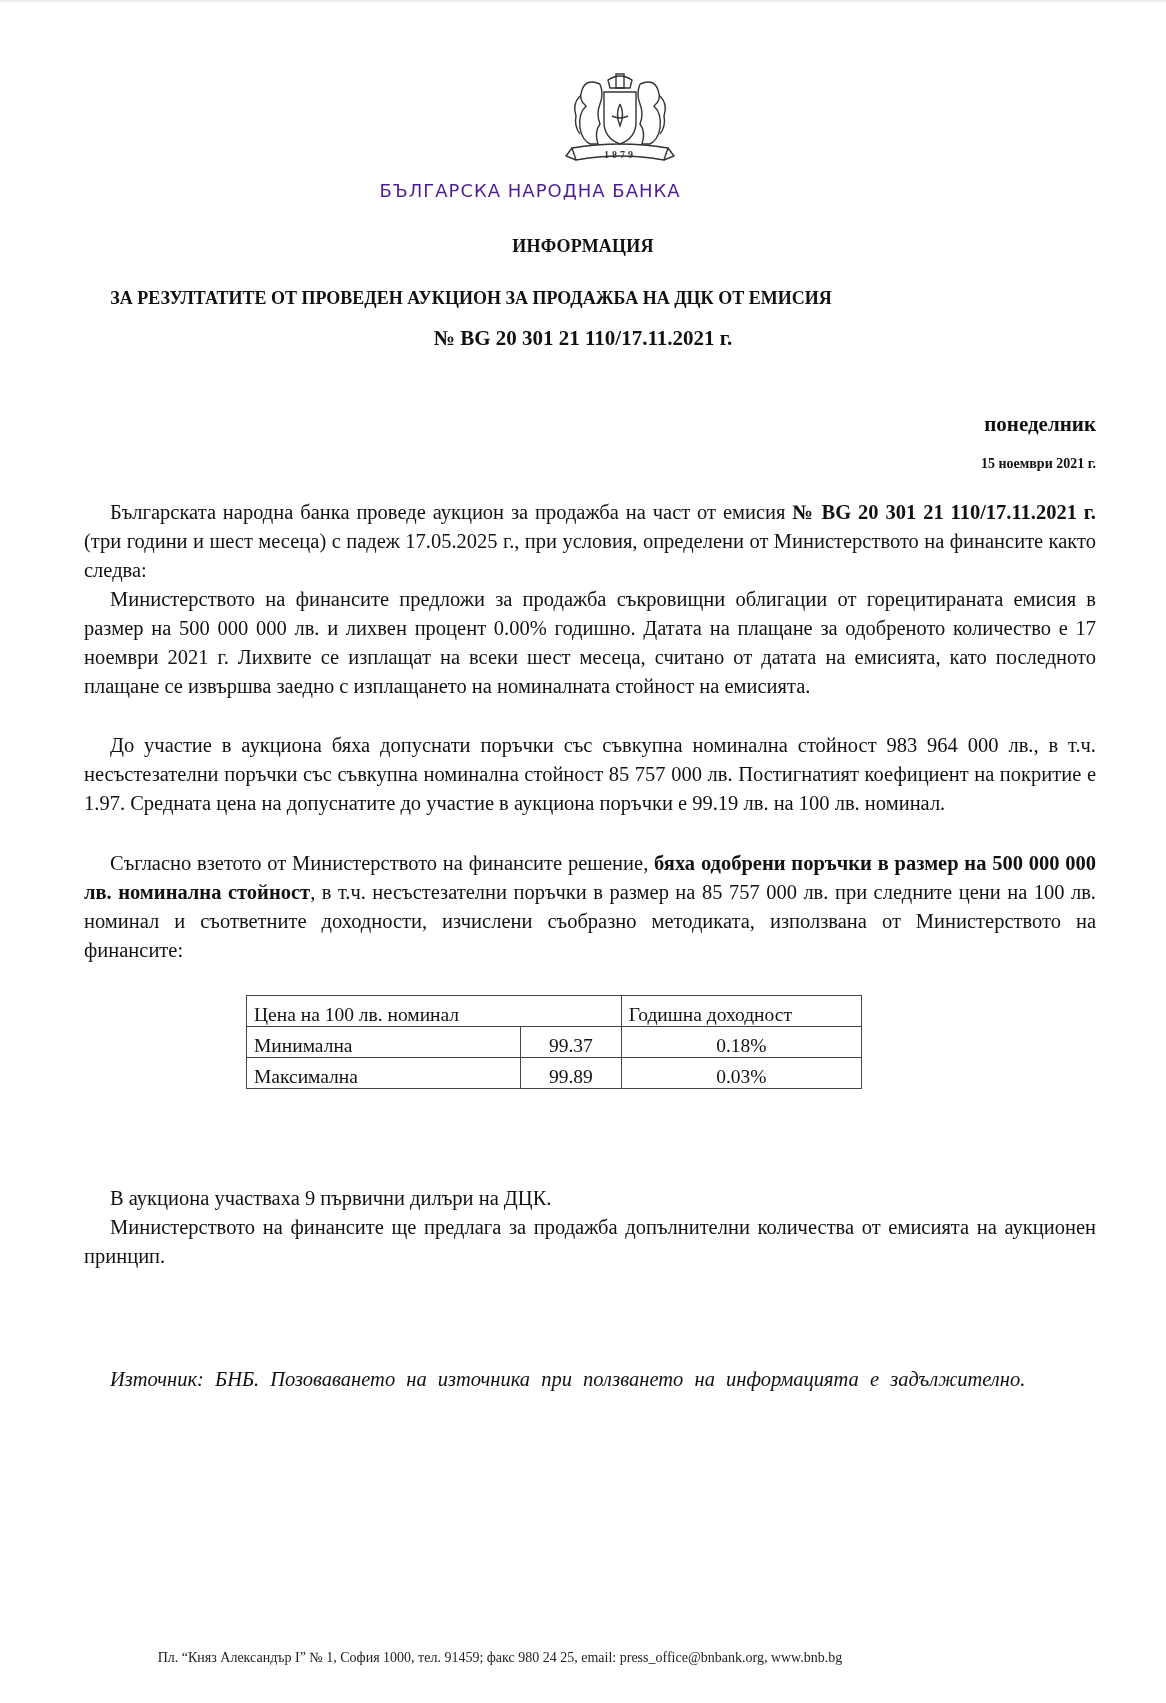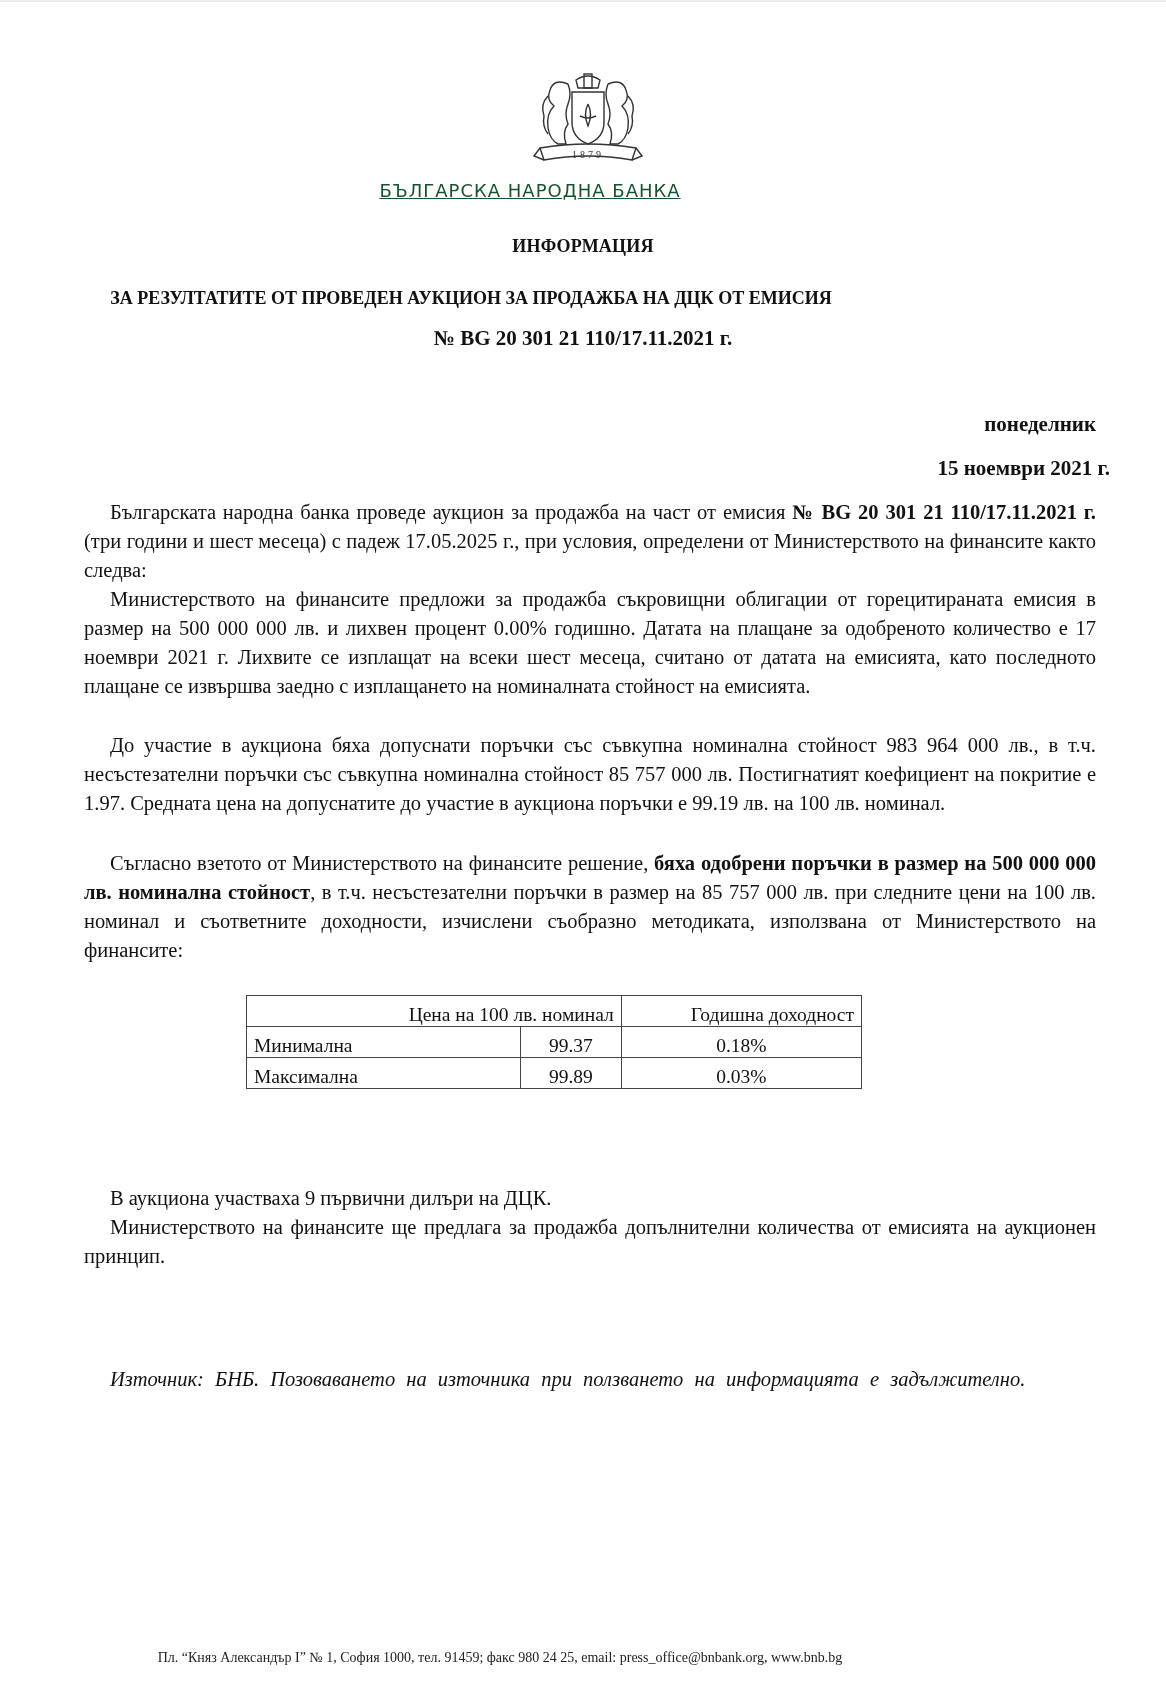--- a/index.html
+++ b/index.html
@@ -2,63 +2,63 @@
 <html><head>
 <meta charset="utf-8">
 <style>
   html, body { margin: 0; padding: 0; }
   body {
     width: 1166px; height: 1703px; background: #ffffff; position: relative;
     font-family: "Liberation Serif", "DejaVu Serif", serif; color: #111;
     overflow: hidden;
   }
   .topstrip { position: absolute; left: 0; top: 0; width: 1166px; height: 2px; background: #ececec; }
-  .logo { position: absolute; left: 528px; top: 70px; width: 120px; height: 105px; }
+  .logo { position: absolute; left: 560px; top: 70px; width: 120px; height: 105px; font-weight: bold; }
   .bankname {
     position: absolute; left: 0; width: 1060px; top: 180px; text-align: center;
-    font-family: "DejaVu Sans", sans-serif; font-size: 18px; letter-spacing: 1px; color: #14532d; text-decoration: underline;
+    font-family: "DejaVu Sans", sans-serif; font-size: 18px; letter-spacing: 1px; color: #4c1d95;
   }
   .title1 {
     position: absolute; left: 0; width: 1166px; top: 236px; text-align: center;
     font-weight: bold; font-size: 18px; letter-spacing: 0.2px;
   }
   .title2 {
     position: absolute; left: 0; width: 942px; top: 288px; text-align: center;
     font-weight: bold; font-size: 18px;
   }
   .title3 {
     position: absolute; left: 0; width: 1166px; top: 326px; text-align: center;
     font-weight: bold; font-size: 21px;
   }
   .weekday {
     position: absolute; right: 70px; top: 412px; font-weight: bold; font-size: 21px;
   }
   .date {
-    position: absolute; right: 56px; top: 456px; font-weight: bold; font-size: 21px; text-align: center;
+    position: absolute; right: 70px; top: 456px; font-weight: bold; font-size: 14px; text-align: center;
   }
   .para {
     position: absolute; left: 84px; width: 1012px; font-size: 20.5px;
     line-height: 29px; text-align: justify; text-indent: 26px;
   }
   .p1 { top: 498px; }
   .p2 { top: 585px; }
   .p3 { top: 731px; }
   .p4 { top: 849px; }
   .p5 { top: 1184px; }
   .p6 { top: 1213px; }
   .src { top: 1365px; font-style: italic; word-spacing: 6px; }
   b { font-weight: bold; }
   table.results {
     position: absolute; left: 246px; top: 995px; width: 616px;
     border-collapse: collapse; font-size: 19.5px;
   }
   table.results td {
     border: 1.5px solid #444; height: 30px; padding: 0 7px; vertical-align: bottom;
   }
-  td.hdr { text-align: right; margin-left: 6px; }
+  td.hdr { text-align: left; margin-left: 6px; }
   td.num { text-align: center; }
   tr.bold td { font-weight: bold; }
   .footer {
     position: absolute; left: 0; width: 1000px; top: 1650px; text-align: center;
     font-size: 14px; color: #222;
   }
 </style>
 </head>
 <body>
 

